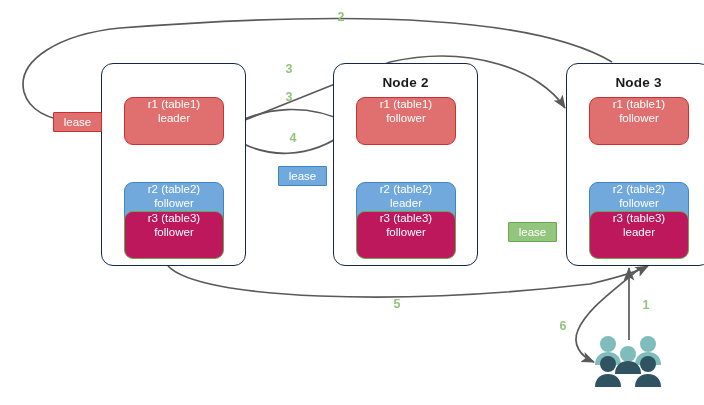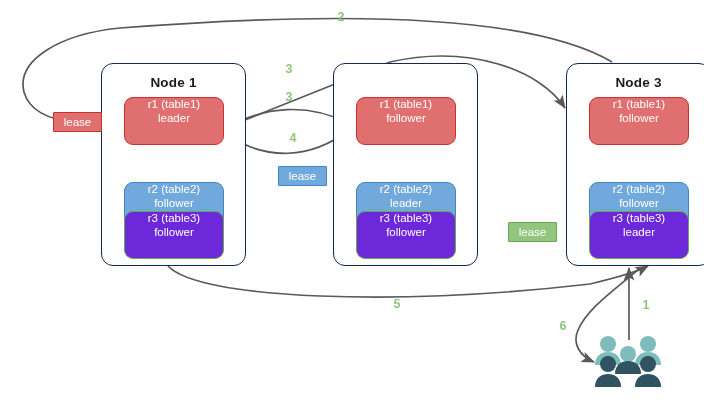--- a/index.html
+++ b/index.html
@@ -33,21 +33,21 @@
     box-sizing:border-box;
     display:flex;flex-direction:column;
     align-items:center;justify-content:flex-start;
     color:#ffffff;
     font-size:11.5px;
     line-height:13.5px;
     text-align:center;
   }
   .replica.red   {background:#e06f6f;border:1.6px solid #cc2f2f;}
   .replica.blue  {background:#72a9dd;border:1.6px solid #3d85c6;margin-top:28px;}
-  .replica.green {background:#6d28d9;border:1.6px solid #6aa84f;}
+  .replica.green {background:#be185d;border:1.6px solid #6aa84f;}
 
   .lease{
     position:absolute;
     border-radius:1px;
     box-sizing:border-box;
     display:flex;align-items:center;justify-content:center;
     color:#ffffff;
     font-size:11.5px;
     height:20px;
   }
@@ -87,36 +87,36 @@
     <path d="M 349,130 C 310,160 265,160 230,136" fill="none" stroke="#595959" stroke-width="1.7" marker-end="url(#ah)"></path>
 
     <path d="M 168,266 C 200,300 400,306 590,284 C 615,278 637,272 648,266" fill="none" stroke="#595959" stroke-width="1.7" marker-end="url(#ah)"></path>
 
     <path d="M 629,340 L 629,268" fill="none" stroke="#595959" stroke-width="1.7" marker-end="url(#ah)"></path>
 
     <path d="M 640,268 C 612,292 588,308 578,330 C 572,344 580,356 594,362" fill="none" stroke="#595959" stroke-width="1.7" marker-end="url(#ah)"></path>
   </svg>
 
   <div class="node" style="left:101px;top:63px;width:145px;height:203px;">
-    <div class="node-title">Node 1</div>
     <div class="replica red" style="left:22px;top:33px;width:100px;height:48px;">
       <span>r1 (table1)</span>
       <span>leader</span>
     </div>
     <div class="replica blue" style="left:22px;top:90px;width:100px;height:48px;">
       <span>r2 (table2)</span>
       <span>follower</span>
     </div>
     <div class="replica green" style="left:22px;top:147px;width:100px;height:48px;">
       <span>r3 (table3)</span>
       <span>follower</span>
     </div>
   </div>
 
   <div class="node" style="left:333px;top:63px;width:145px;height:203px;">
+    <div class="node-title">Node 2</div>
     <div class="replica red" style="left:22px;top:33px;width:100px;height:48px;">
       <span>r1 (table1)</span>
       <span>follower</span>
     </div>
     <div class="replica blue" style="left:22px;top:90px;width:100px;height:48px;">
       <span>r2 (table2)</span>
       <span>leader</span>
     </div>
     <div class="replica green" style="left:22px;top:147px;width:100px;height:48px;">
       <span>r3 (table3)</span>

